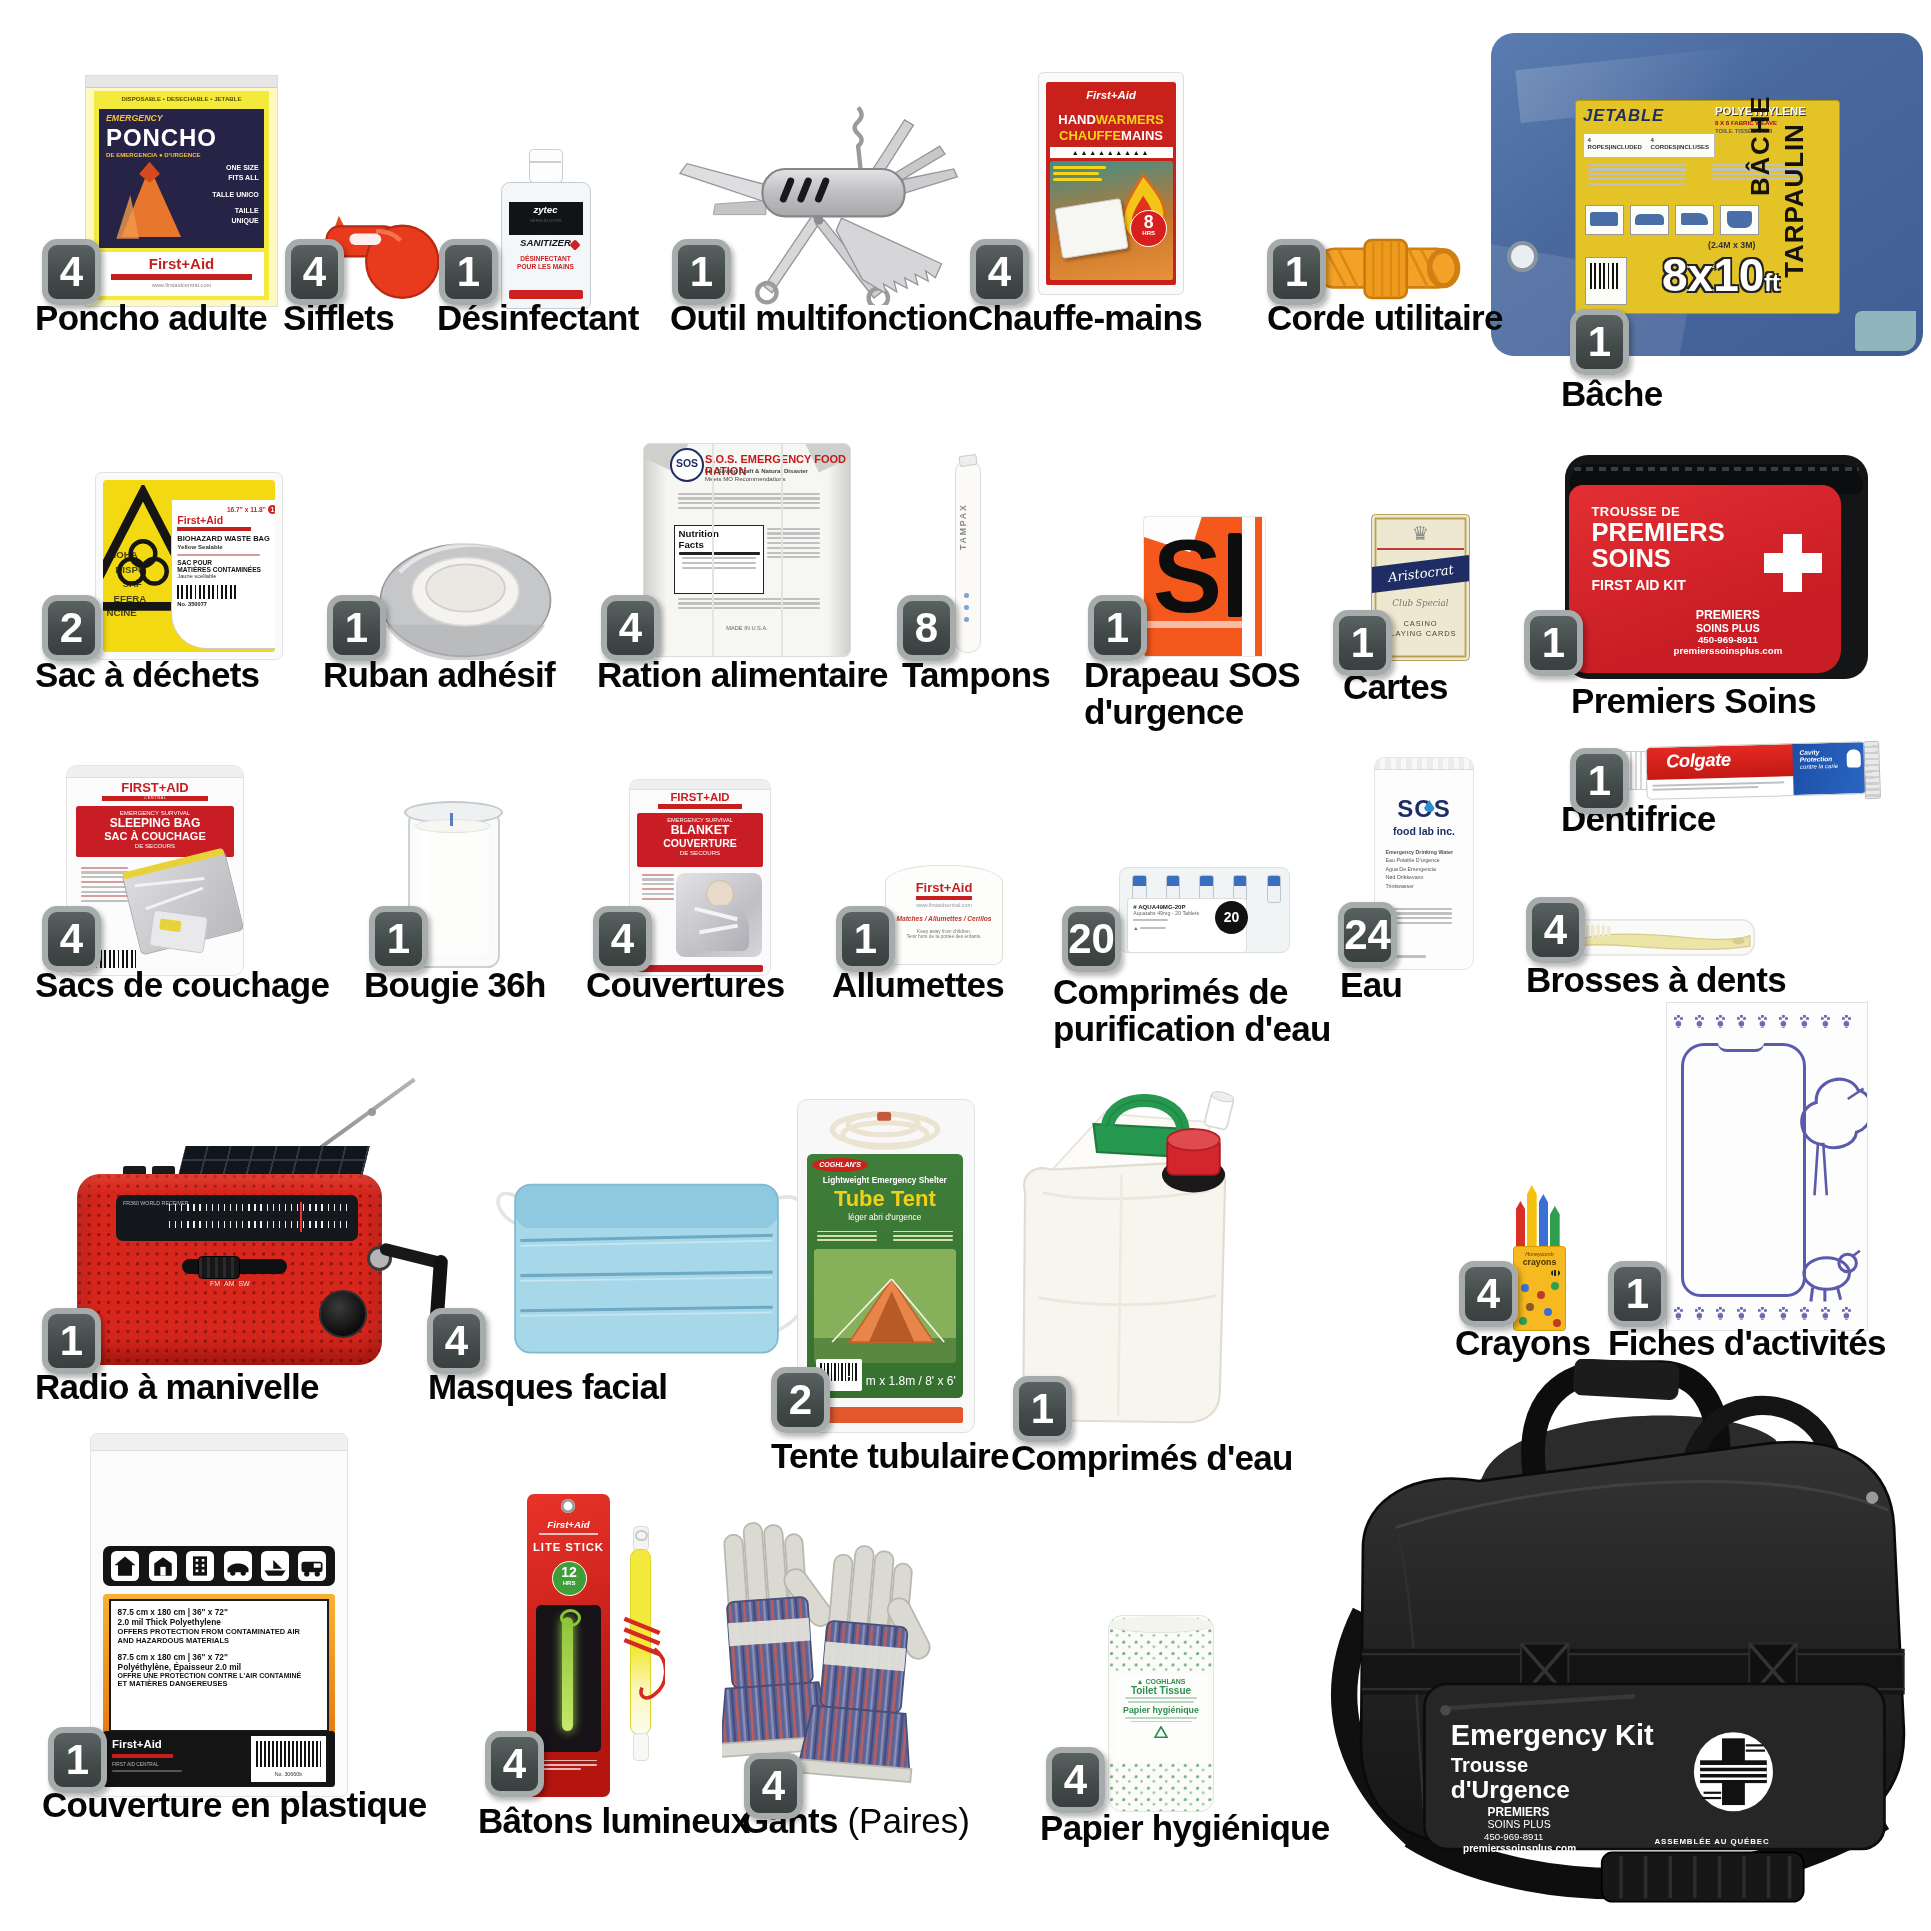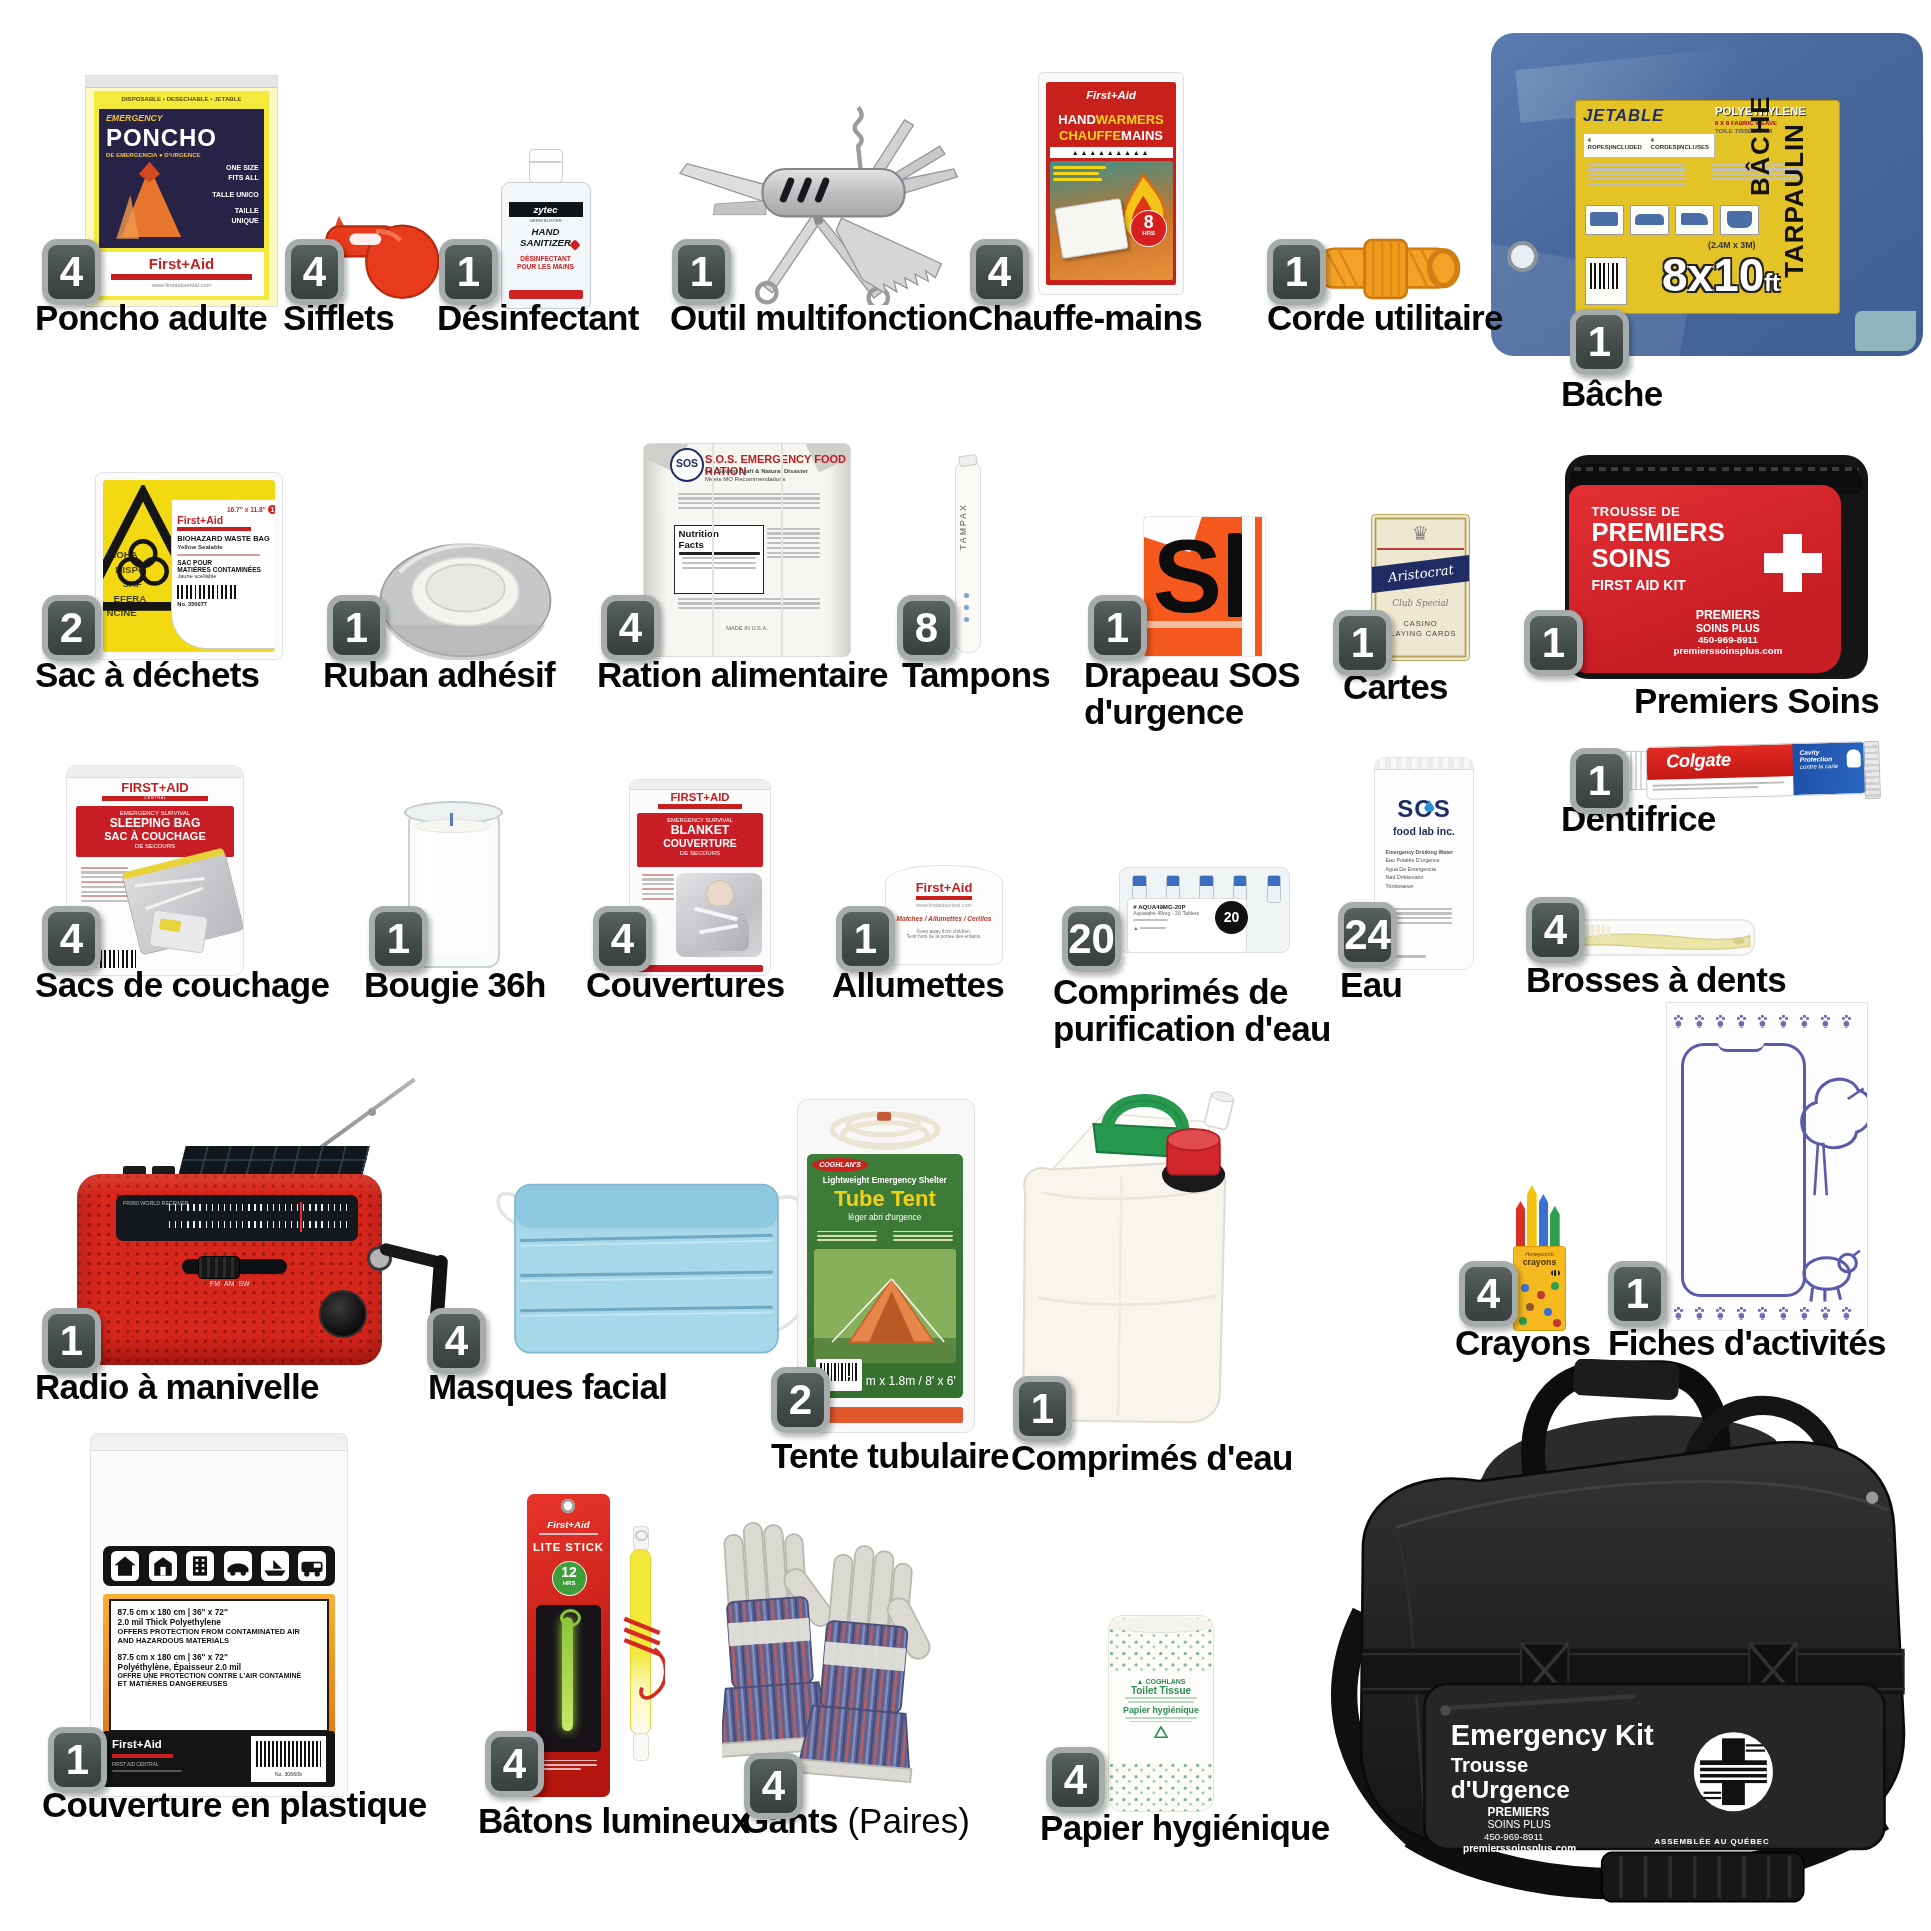--- a/index.html
+++ b/index.html
@@ -81,21 +81,21 @@
         <span>4</span>
       </div>
   <div class="lbl" style="left:283px;top:300px">Sifflets</div>
 </div>
 
 <div class="ab">
   <div class="ab" style="left:490px;top:149px;width:110px;height:160px">
     <div class="ab" style="left:39px;top:0;width:32px;height:32px;background:#fdfdfd;border:1.8px solid #c9ced2;border-radius:4.4px"></div>
     <div class="ab" style="left:39px;top:12.3px;width:32px;height:1.8px;background:#c9ced2"></div>
     <div class="ab" style="left:10.5px;top:33px;width:88px;height:125px;background:rgba(242,246,248,.85);border:1.8px solid #c6cdd2;border-radius:8.8px 8.8px 7px 7px">
-      <div class="ab ctr" style="left:7px;top:19.3px;right:7px;height:15px;background:#101417;color:#fff;font-size:9.7px;font-weight:bold;font-style:italic;line-height:15px"><span>zytec</span></div>
+      <div class="ab ctr" style="left:7px;top:19.3px;right:7px;height:33px;background:#101417;color:#fff;font-size:9.7px;font-weight:bold;font-style:italic;line-height:15px"><span>zytec</span></div>
       <div class="ab ctr" style="left:7px;top:35px;right:7px;font-size:4.4px;color:#555">GERM BUSTER</div>
       <div class="ab ctr" style="left:5.3px;top:44px;right:5.3px;font-size:9.7px;font-weight:bold;font-style:italic;color:#14181c;line-height:1.1">
         <div>HAND</div>
         <div>SANITIZER</div>
       </div>
       <div class="ab ctr" style="left:3.5px;top:72px;right:3.5px;font-size:6.6px;font-weight:bold;color:#c22;line-height:1.15">
         <div>DÉSINFECTANT</div>
         <div>POUR LES MAINS</div>
       </div>
       <div class="ab" style="right:10.5px;top:58px;width:8px;height:8px;background:#c22;border-radius:1.8px;transform:rotate(45deg)"></div>
@@ -428,21 +428,21 @@
       </div>
       <div class="ab" style="left:195px;top:49px;width:58px;height:58px">
         <div class="ab" style="left:19.3px;top:0;width:19.3px;height:58px;background:#fff"></div>
         <div class="ab" style="left:0;top:19.3px;width:58px;height:19.3px;background:#fff"></div>
       </div>
     </div>
   </div>
   <div class="badge" style="left:1524px;top:610px">
         <span>1</span>
       </div>
-  <div class="lbl" style="left:1634px;top:683px">Premiers Soins</div>
+  <div class="lbl" style="left:1571px;top:683px">Premiers Soins</div>
 </div>
 
 <div class="ab">
   <div class="ab" style="left:1620px;top:737px;width:260px;height:65px">
     <div class="ab" style="left:0;top:14px;width:28px;height:37px;background:repeating-linear-gradient(90deg,#fdfdfd 0 3.5px,#d8d8d8 3.5px 5.3px);border:1.8px solid #ccc;border-radius:5.3px"></div>
     <div class="ab" style="left:26px;top:7px;width:221px;height:51px;background:#fff;border:1.8px solid #ccc;border-radius:5.3px 8.8px 8.8px 5.3px;overflow:hidden;transform:rotate(-1.5deg)">
       <div class="ab" style="left:0;top:0;width:149px;height:32px;background:linear-gradient(#e32a22,#c41814)">
         <div class="ab" style="left:19.3px;top:2.6px;font-size:18.4px;font-weight:bold;font-style:italic;color:#fff;letter-spacing:-0.4px">Colgate</div>
       </div>
       <div class="ab" style="left:146px;top:0;width:75px;height:51px;background:linear-gradient(100deg,#1c50a8,#2b66c4);color:#fff">

